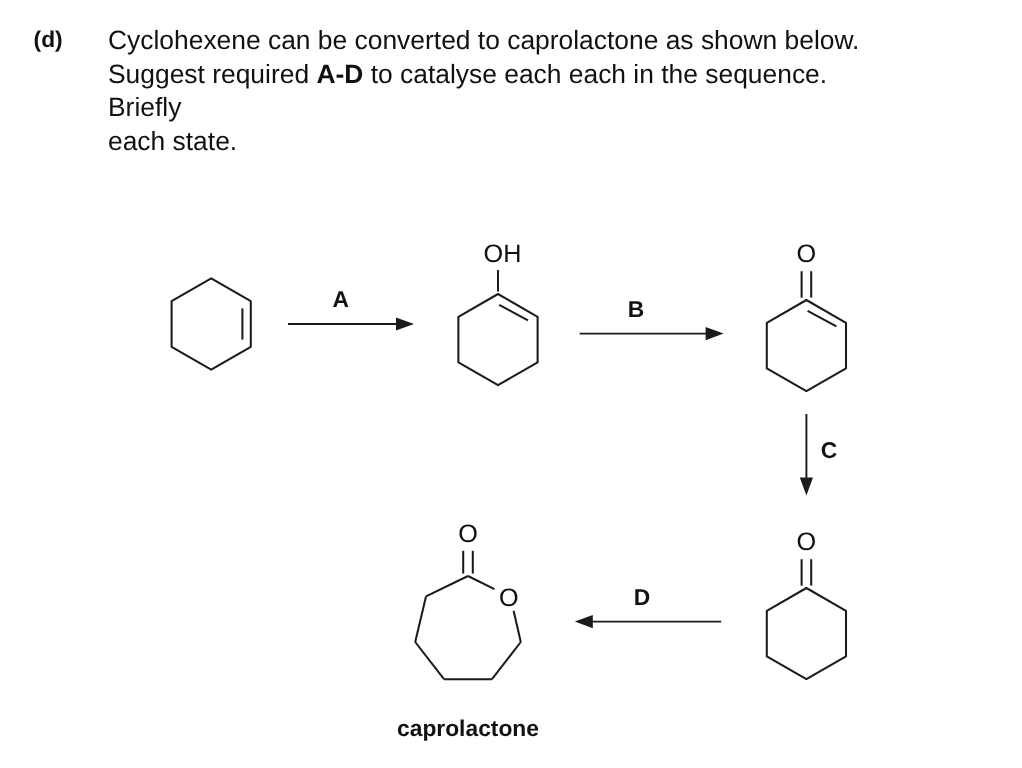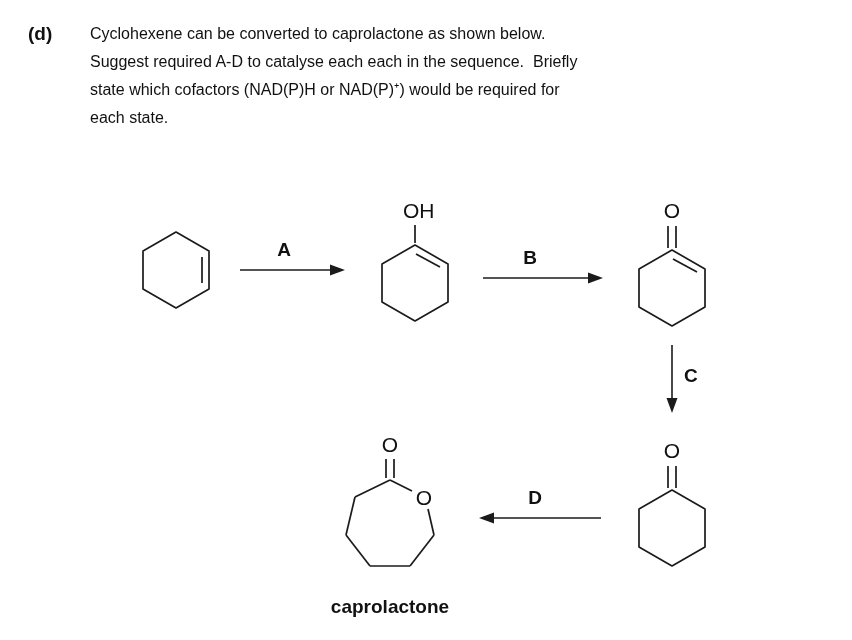--- a/index.html
+++ b/index.html
@@ -16,46 +16,45 @@
     display:flex;
   }
   .q-label{
     font-weight:bold;
     font-size:19px;
     line-height:28px;
     width:62px;
     flex:0 0 62px;
   }
   .q-body{
-    font-size:16px;
+    font-size:22px;
     line-height:28px;
     max-width:660px;
   }
   .q-line{white-space:pre-wrap;}
-  .q-line b{font-weight:normal;}
+  .q-line b{font-weight:bold;}
   svg.scheme{position:absolute;top:0;left:0;}
   svg .bond{stroke:#1b1b1b;stroke-width:1.7;fill:none;stroke-linejoin:round;}
   svg .arrow-line{stroke:#1b1b1b;stroke-width:1.6;fill:none;}
   svg .arrowhead{fill:#1b1b1b;stroke:none;}
   svg text{font-family:"Liberation Sans",sans-serif;fill:#111;}
   svg text.atom{font-size:21px;}
   svg text.step{font-size:19px;font-weight:bold;}
   svg text.product{font-size:19px;font-weight:bold;}
 </style>
 </head>
 <body>
 
 <div class="page">
 
   <div class="question">
     <div class="q-label">(d)</div>
     <div class="q-body">
       <div class="q-line">Cyclohexene can be converted to caprolactone as shown below.</div>
       <div class="q-line"><span>Suggest required </span><b>A-D</b><span> to catalyse each each in the sequence.  Briefly</span></div>
-      <div class="q-line">state which cofactors (NAD(P)H or NAD(P)⁺) would be required for</div>
       <div class="q-line">each state.</div>
     </div>
   </div>
 
   <svg class="scheme" width="852" height="640" viewBox="0 0 852 640">
 
     <g>
       <polygon class="bond" points="176,232 209,251 209,289 176,308 143,289 143,251"></polygon>
       <line class="bond" x1="202" y1="257" x2="202" y2="283"></line>
     </g>

